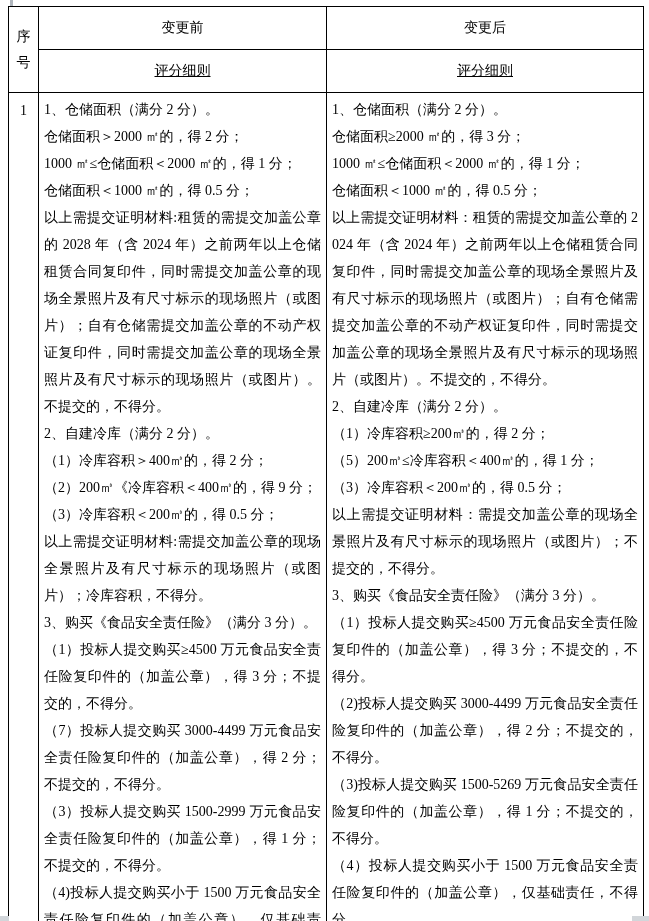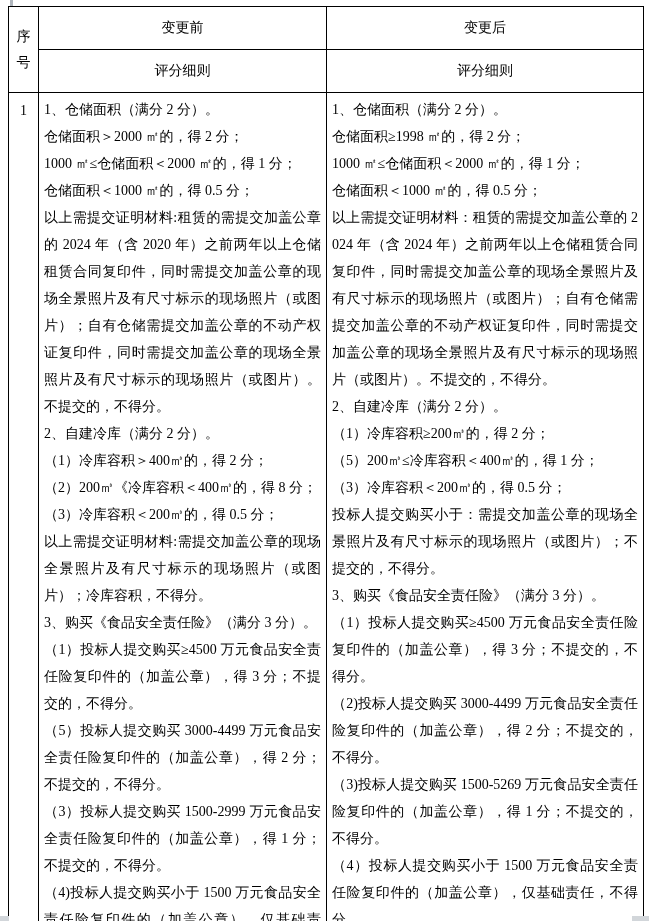--- a/index.html
+++ b/index.html
@@ -23,21 +23,21 @@
     table-layout: fixed;
     width: 635px;
   }
   table.doc-table td {
     border: 1px solid #000000;
     font-size: 14px;
     color: #000000;
     box-sizing: border-box;
   }
   tr.hdr-row-1 td { height: 33px; }
-  tr.hdr-row-2 td { height: 30px; }
+  tr.hdr-row-2 td { height: 30px; text-decoration: underline; }
   tr.body-row td  { height: 847px; }
   td.hdr-cell {
     text-align: center;
     vertical-align: middle;
     padding: 12px;
   }
   td.seq-hdr-cell {
     text-align: center;
     vertical-align: middle;
     padding: 0 4px;
@@ -104,45 +104,45 @@
     <td class="hdr-cell">评分细则</td>
   </tr>
   <tr class="body-row">
     <td class="seq-cell">1</td>
     <td class="text-cell">
       <div class="cell-inner">
             <p>1、仓储面积（满分 2 分）。</p>
             <p>仓储面积＞2000 ㎡的，得 2 分；</p>
             <p>1000 ㎡≤仓储面积＜2000 ㎡的，得 1 分；</p>
             <p>仓储面积＜1000 ㎡的，得 0.5 分；</p>
-            <p>以上需提交证明材料:租赁的需提交加盖公章的 2024 年（含 2020 年）之前两年以上仓储租赁合同复印件，同时需提交加盖公章的现场全景照片及有尺寸标示的现场照片（或图片）；自有仓储需提交加盖公章的不动产权证复印件，同时需提交加盖公章的现场全景照片及有尺寸标示的现场照片（或图片）。不提交的，不得分。</p>
+            <p>以上需提交证明材料:租赁的需提交加盖公章的 2028 年（含 2024 年）之前两年以上仓储租赁合同复印件，同时需提交加盖公章的现场全景照片及有尺寸标示的现场照片（或图片）；自有仓储需提交加盖公章的不动产权证复印件，同时需提交加盖公章的现场全景照片及有尺寸标示的现场照片（或图片）。不提交的，不得分。</p>
             <p>2、自建冷库（满分 2 分）。</p>
             <p>（1）冷库容积＞400㎥的，得 2 分；</p>
-            <p>（2）200㎥《冷库容积＜400㎥的，得 8 分；</p>
+            <p>（2）200㎥《冷库容积＜400㎥的，得 9 分；</p>
             <p>（3）冷库容积＜200㎥的，得 0.5 分；</p>
             <p>以上需提交证明材料:需提交加盖公章的现场全景照片及有尺寸标示的现场照片（或图片）；冷库容积，不得分。</p>
             <p>3、购买《食品安全责任险》（满分 3 分）。</p>
             <p>（1）投标人提交购买≥4500 万元食品安全责任险复印件的（加盖公章），得 3 分；不提交的，不得分。</p>
-            <p>（5）投标人提交购买 3000-4499 万元食品安全责任险复印件的（加盖公章），得 2 分；不提交的，不得分。</p>
+            <p>（7）投标人提交购买 3000-4499 万元食品安全责任险复印件的（加盖公章），得 2 分；不提交的，不得分。</p>
             <p>（3）投标人提交购买 1500-2999 万元食品安全责任险复印件的（加盖公章），得 1 分；不提交的，不得分。</p>
             <p>（4)投标人提交购买小于 1500 万元食品安全责任险复印件的（加盖公章），仅基础责任，不得分。</p>
           </div>
     </td>
     <td class="text-cell">
       <div class="cell-inner">
             <p>1、仓储面积（满分 2 分）。</p>
-            <p>仓储面积≥1998 ㎡的，得 2 分；</p>
+            <p>仓储面积≥2000 ㎡的，得 3 分；</p>
             <p>1000 ㎡≤仓储面积＜2000 ㎡的，得 1 分；</p>
             <p>仓储面积＜1000 ㎡的，得 0.5 分；</p>
             <p>以上需提交证明材料：租赁的需提交加盖公章的 2024 年（含 2024 年）之前两年以上仓储租赁合同复印件，同时需提交加盖公章的现场全景照片及有尺寸标示的现场照片（或图片）；自有仓储需提交加盖公章的不动产权证复印件，同时需提交加盖公章的现场全景照片及有尺寸标示的现场照片（或图片）。不提交的，不得分。</p>
             <p>2、自建冷库（满分 2 分）。</p>
             <p>（1）冷库容积≥200㎥的，得 2 分；</p>
             <p>（5）200㎥≤冷库容积＜400㎥的，得 1 分；</p>
             <p>（3）冷库容积＜200㎥的，得 0.5 分；</p>
-            <p>投标人提交购买小于：需提交加盖公章的现场全景照片及有尺寸标示的现场照片（或图片）；不提交的，不得分。</p>
+            <p>以上需提交证明材料：需提交加盖公章的现场全景照片及有尺寸标示的现场照片（或图片）；不提交的，不得分。</p>
             <p>3、购买《食品安全责任险》（满分 3 分）。</p>
             <p>（1）投标人提交购买≥4500 万元食品安全责任险复印件的（加盖公章），得 3 分；不提交的，不得分。</p>
             <p>（2)投标人提交购买 3000-4499 万元食品安全责任险复印件的（加盖公章），得 2 分；不提交的，不得分。</p>
             <p>（3)投标人提交购买 1500-5269 万元食品安全责任险复印件的（加盖公章），得 1 分；不提交的，不得分。</p>
             <p>（4）投标人提交购买小于 1500 万元食品安全责任险复印件的（加盖公章），仅基础责任，不得分。</p>
           </div>
     </td>
   </tr>
 </tbody>
   </table>

